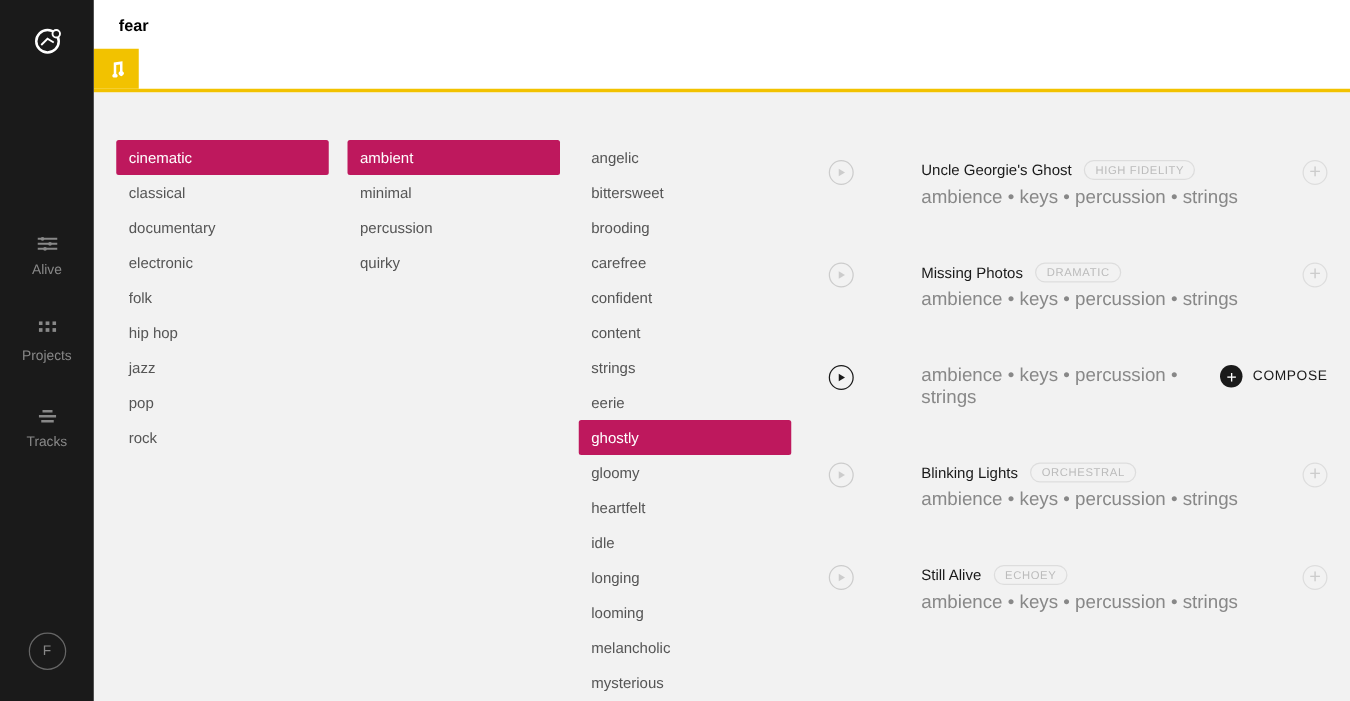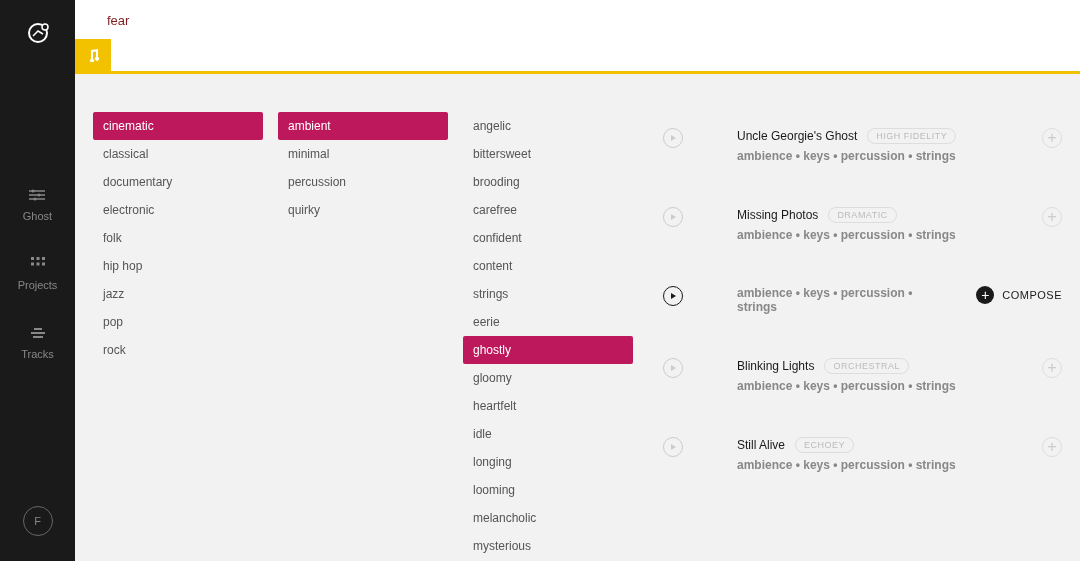--- a/index.html
+++ b/index.html
@@ -60,23 +60,24 @@
       cursor: pointer;
     }
     .main {
       flex: 1;
       display: flex;
       flex-direction: column;
       background: #fff;
     }
     .header {
       background: #fff;
-      padding: 13px 20px 11px 32px;
+      padding: 13px 20px 11px 20px;
       font-size: 13px;
-      color: #7f1d1d;
+      color: #000000;
+      font-weight: bold;
     }
     .tabbar {
       display: flex;
       border-bottom: 3px solid #f2c200;
       background: #fff;
     }
     .tab {
       width: 36px;
       height: 32px;
       background: #f2c200;
@@ -159,23 +160,22 @@
     }
     .track-tag {
       font-size: 9px;
       color: #bbb;
       border: 1px solid #ddd;
       border-radius: 10px;
       padding: 2px 8px;
       letter-spacing: 0.5px;
     }
     .track-instruments {
-      font-size: 12px;
+      font-size: 15px;
       color: #888;
-      font-weight: bold;
     }
     .action-btn {
       width: 20px;
       height: 20px;
       border: 1px solid #ddd;
       border-radius: 50%;
       display: flex;
       align-items: center;
       justify-content: center;
       color: #ccc;
@@ -222,21 +222,21 @@
     <div class="nav-icon">
       <svg width="16" height="12" viewBox="0 0 16 12">
         <line x1="0" y1="2" x2="16" y2="2" stroke="#888" stroke-width="1.5"></line>
         <circle cx="4" cy="2" r="1.5" fill="#888"></circle>
         <line x1="0" y1="6" x2="16" y2="6" stroke="#888" stroke-width="1.5"></line>
         <circle cx="10" cy="6" r="1.5" fill="#888"></circle>
         <line x1="0" y1="10" x2="16" y2="10" stroke="#888" stroke-width="1.5"></line>
         <circle cx="6" cy="10" r="1.5" fill="#888"></circle>
       </svg>
     </div>
-    <span>Ghost</span>
+    <span>Alive</span>
   </div>
 
   <div class="nav-item">
     <div class="nav-icon">
       <svg width="14" height="14" viewBox="0 0 14 14">
         <rect x="0" y="0" width="3" height="3" fill="#888"></rect>
         <rect x="5.5" y="0" width="3" height="3" fill="#888"></rect>
         <rect x="11" y="0" width="3" height="3" fill="#888"></rect>
         <rect x="0" y="5.5" width="3" height="3" fill="#888"></rect>
         <rect x="5.5" y="5.5" width="3" height="3" fill="#888"></rect>

